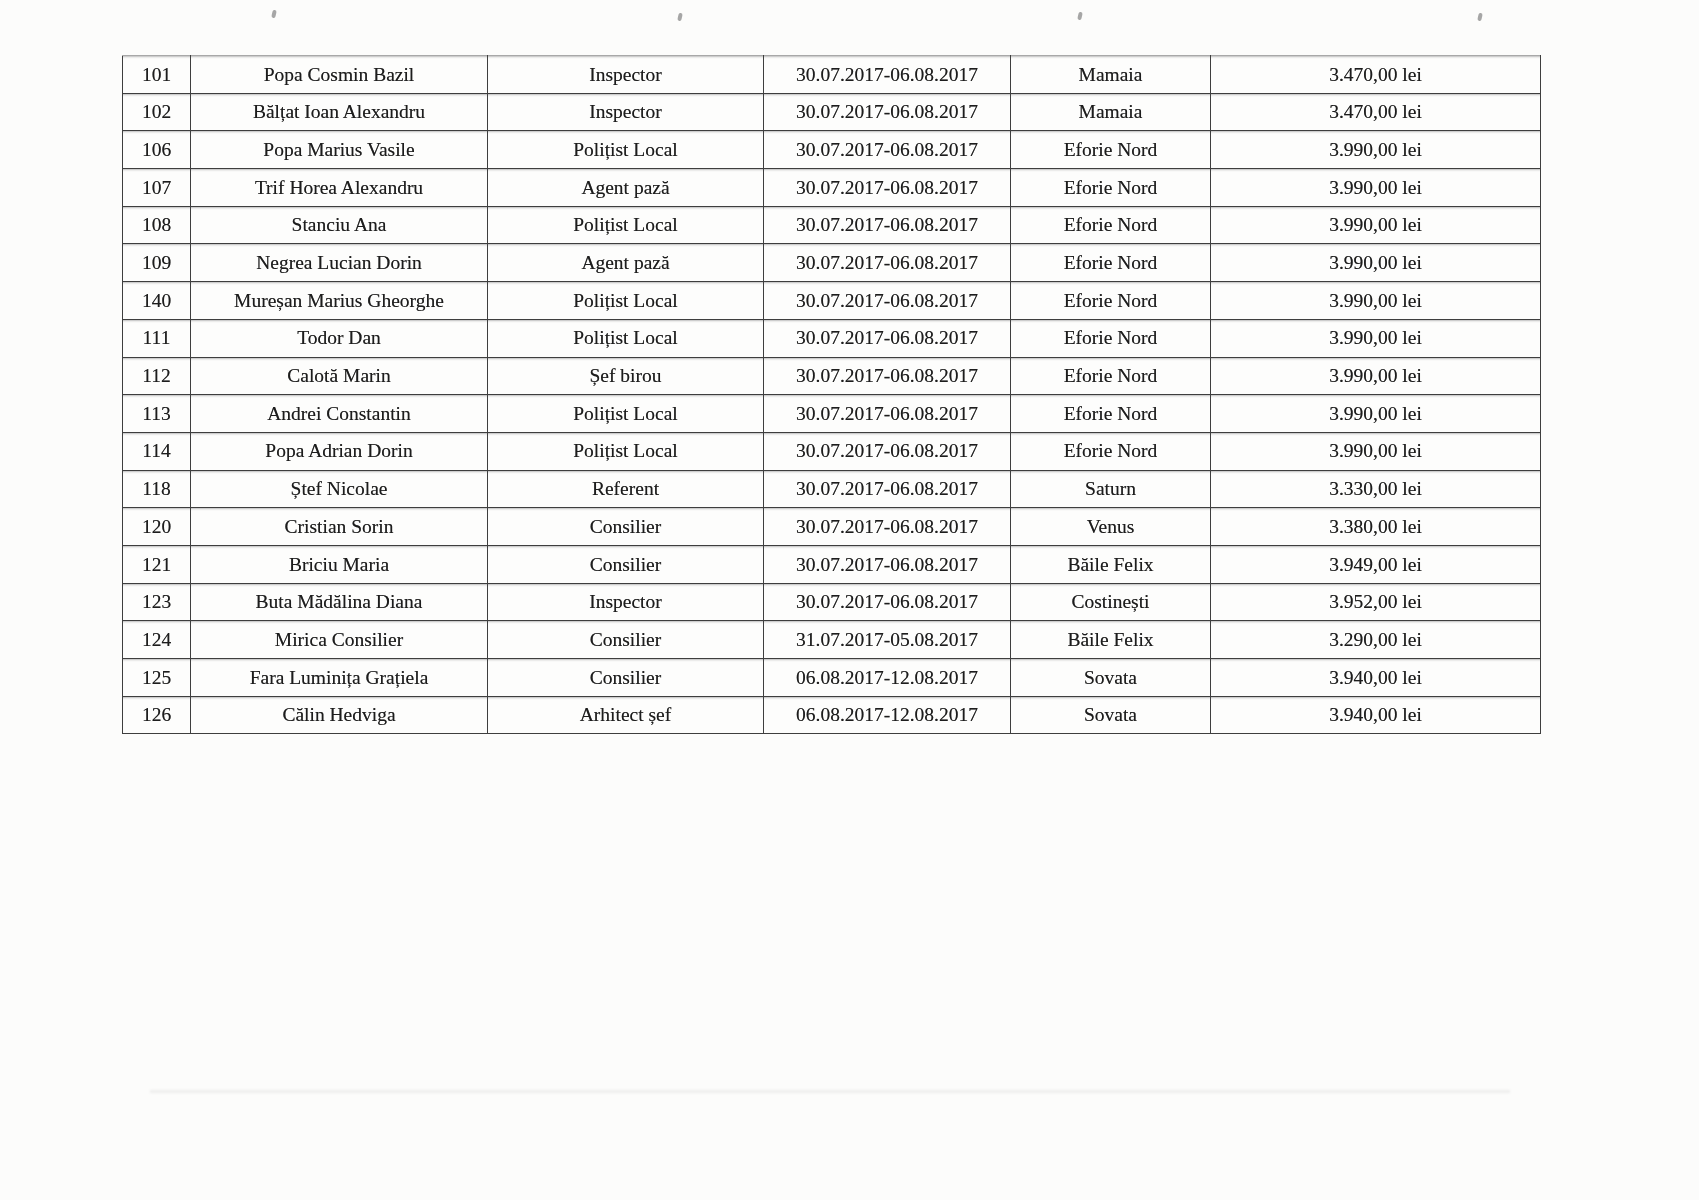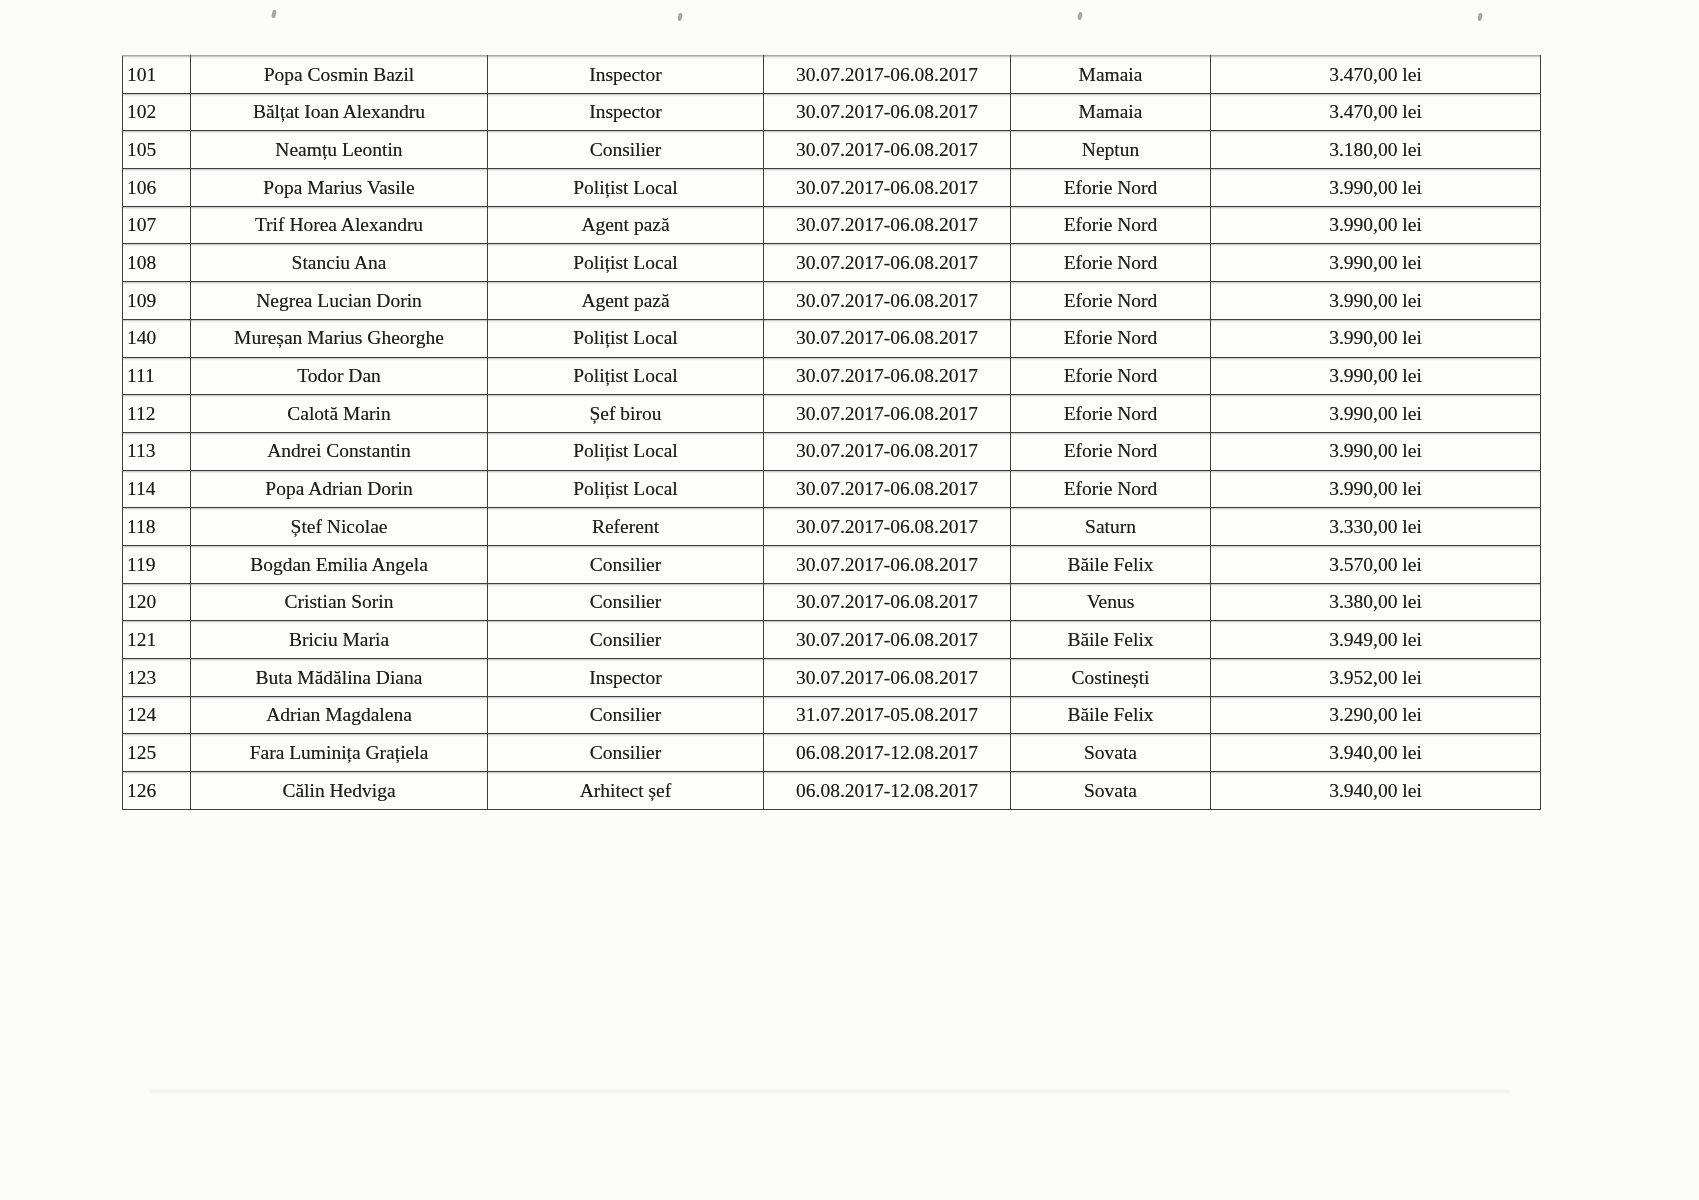--- a/index.html
+++ b/index.html
@@ -51,21 +51,21 @@
     text-align: center;
     white-space: nowrap;
     overflow: hidden;
     color: #1d1d1d;
     text-shadow: 0 0 0.5px rgba(20,20,20,0.55);
   }
   table.doc-table tr:first-child td {
     border-top-color: #a8a8a8;
   }
   table.doc-table td.col-0 {
-    text-align: left;
+    text-align: center;
     padding-left: 4px;
   }
   
   .smudge {
     position: absolute;
     left: 150px;
     top: 1090px;
     width: 1360px;
     height: 3px;
     background: #9b9b9b;
@@ -103,28 +103,20 @@
         </tr>
         <tr>
           <td class="col-0">102</td>
           <td class="col-1">Bălțat Ioan Alexandru</td>
           <td class="col-2">Inspector</td>
           <td class="col-3">30.07.2017-06.08.2017</td>
           <td class="col-4">Mamaia</td>
           <td class="col-5">3.470,00 lei</td>
         </tr>
         <tr>
-          <td class="col-0">105</td>
-          <td class="col-1">Neamțu Leontin</td>
-          <td class="col-2">Consilier</td>
-          <td class="col-3">30.07.2017-06.08.2017</td>
-          <td class="col-4">Neptun</td>
-          <td class="col-5">3.180,00 lei</td>
-        </tr>
-        <tr>
           <td class="col-0">106</td>
           <td class="col-1">Popa Marius Vasile</td>
           <td class="col-2">Polițist Local</td>
           <td class="col-3">30.07.2017-06.08.2017</td>
           <td class="col-4">Eforie Nord</td>
           <td class="col-5">3.990,00 lei</td>
         </tr>
         <tr>
           <td class="col-0">107</td>
           <td class="col-1">Trif Horea Alexandru</td>
@@ -191,28 +183,20 @@
         </tr>
         <tr>
           <td class="col-0">118</td>
           <td class="col-1">Ștef Nicolae</td>
           <td class="col-2">Referent</td>
           <td class="col-3">30.07.2017-06.08.2017</td>
           <td class="col-4">Saturn</td>
           <td class="col-5">3.330,00 lei</td>
         </tr>
         <tr>
-          <td class="col-0">119</td>
-          <td class="col-1">Bogdan Emilia Angela</td>
-          <td class="col-2">Consilier</td>
-          <td class="col-3">30.07.2017-06.08.2017</td>
-          <td class="col-4">Băile Felix</td>
-          <td class="col-5">3.570,00 lei</td>
-        </tr>
-        <tr>
           <td class="col-0">120</td>
           <td class="col-1">Cristian Sorin</td>
           <td class="col-2">Consilier</td>
           <td class="col-3">30.07.2017-06.08.2017</td>
           <td class="col-4">Venus</td>
           <td class="col-5">3.380,00 lei</td>
         </tr>
         <tr>
           <td class="col-0">121</td>
           <td class="col-1">Briciu Maria</td>
@@ -224,21 +208,21 @@
         <tr>
           <td class="col-0">123</td>
           <td class="col-1">Buta Mădălina Diana</td>
           <td class="col-2">Inspector</td>
           <td class="col-3">30.07.2017-06.08.2017</td>
           <td class="col-4">Costinești</td>
           <td class="col-5">3.952,00 lei</td>
         </tr>
         <tr>
           <td class="col-0">124</td>
-          <td class="col-1">Adrian Magdalena</td>
+          <td class="col-1">Mirica Consilier</td>
           <td class="col-2">Consilier</td>
           <td class="col-3">31.07.2017-05.08.2017</td>
           <td class="col-4">Băile Felix</td>
           <td class="col-5">3.290,00 lei</td>
         </tr>
         <tr>
           <td class="col-0">125</td>
           <td class="col-1">Fara Luminița Grațiela</td>
           <td class="col-2">Consilier</td>
           <td class="col-3">06.08.2017-12.08.2017</td>

